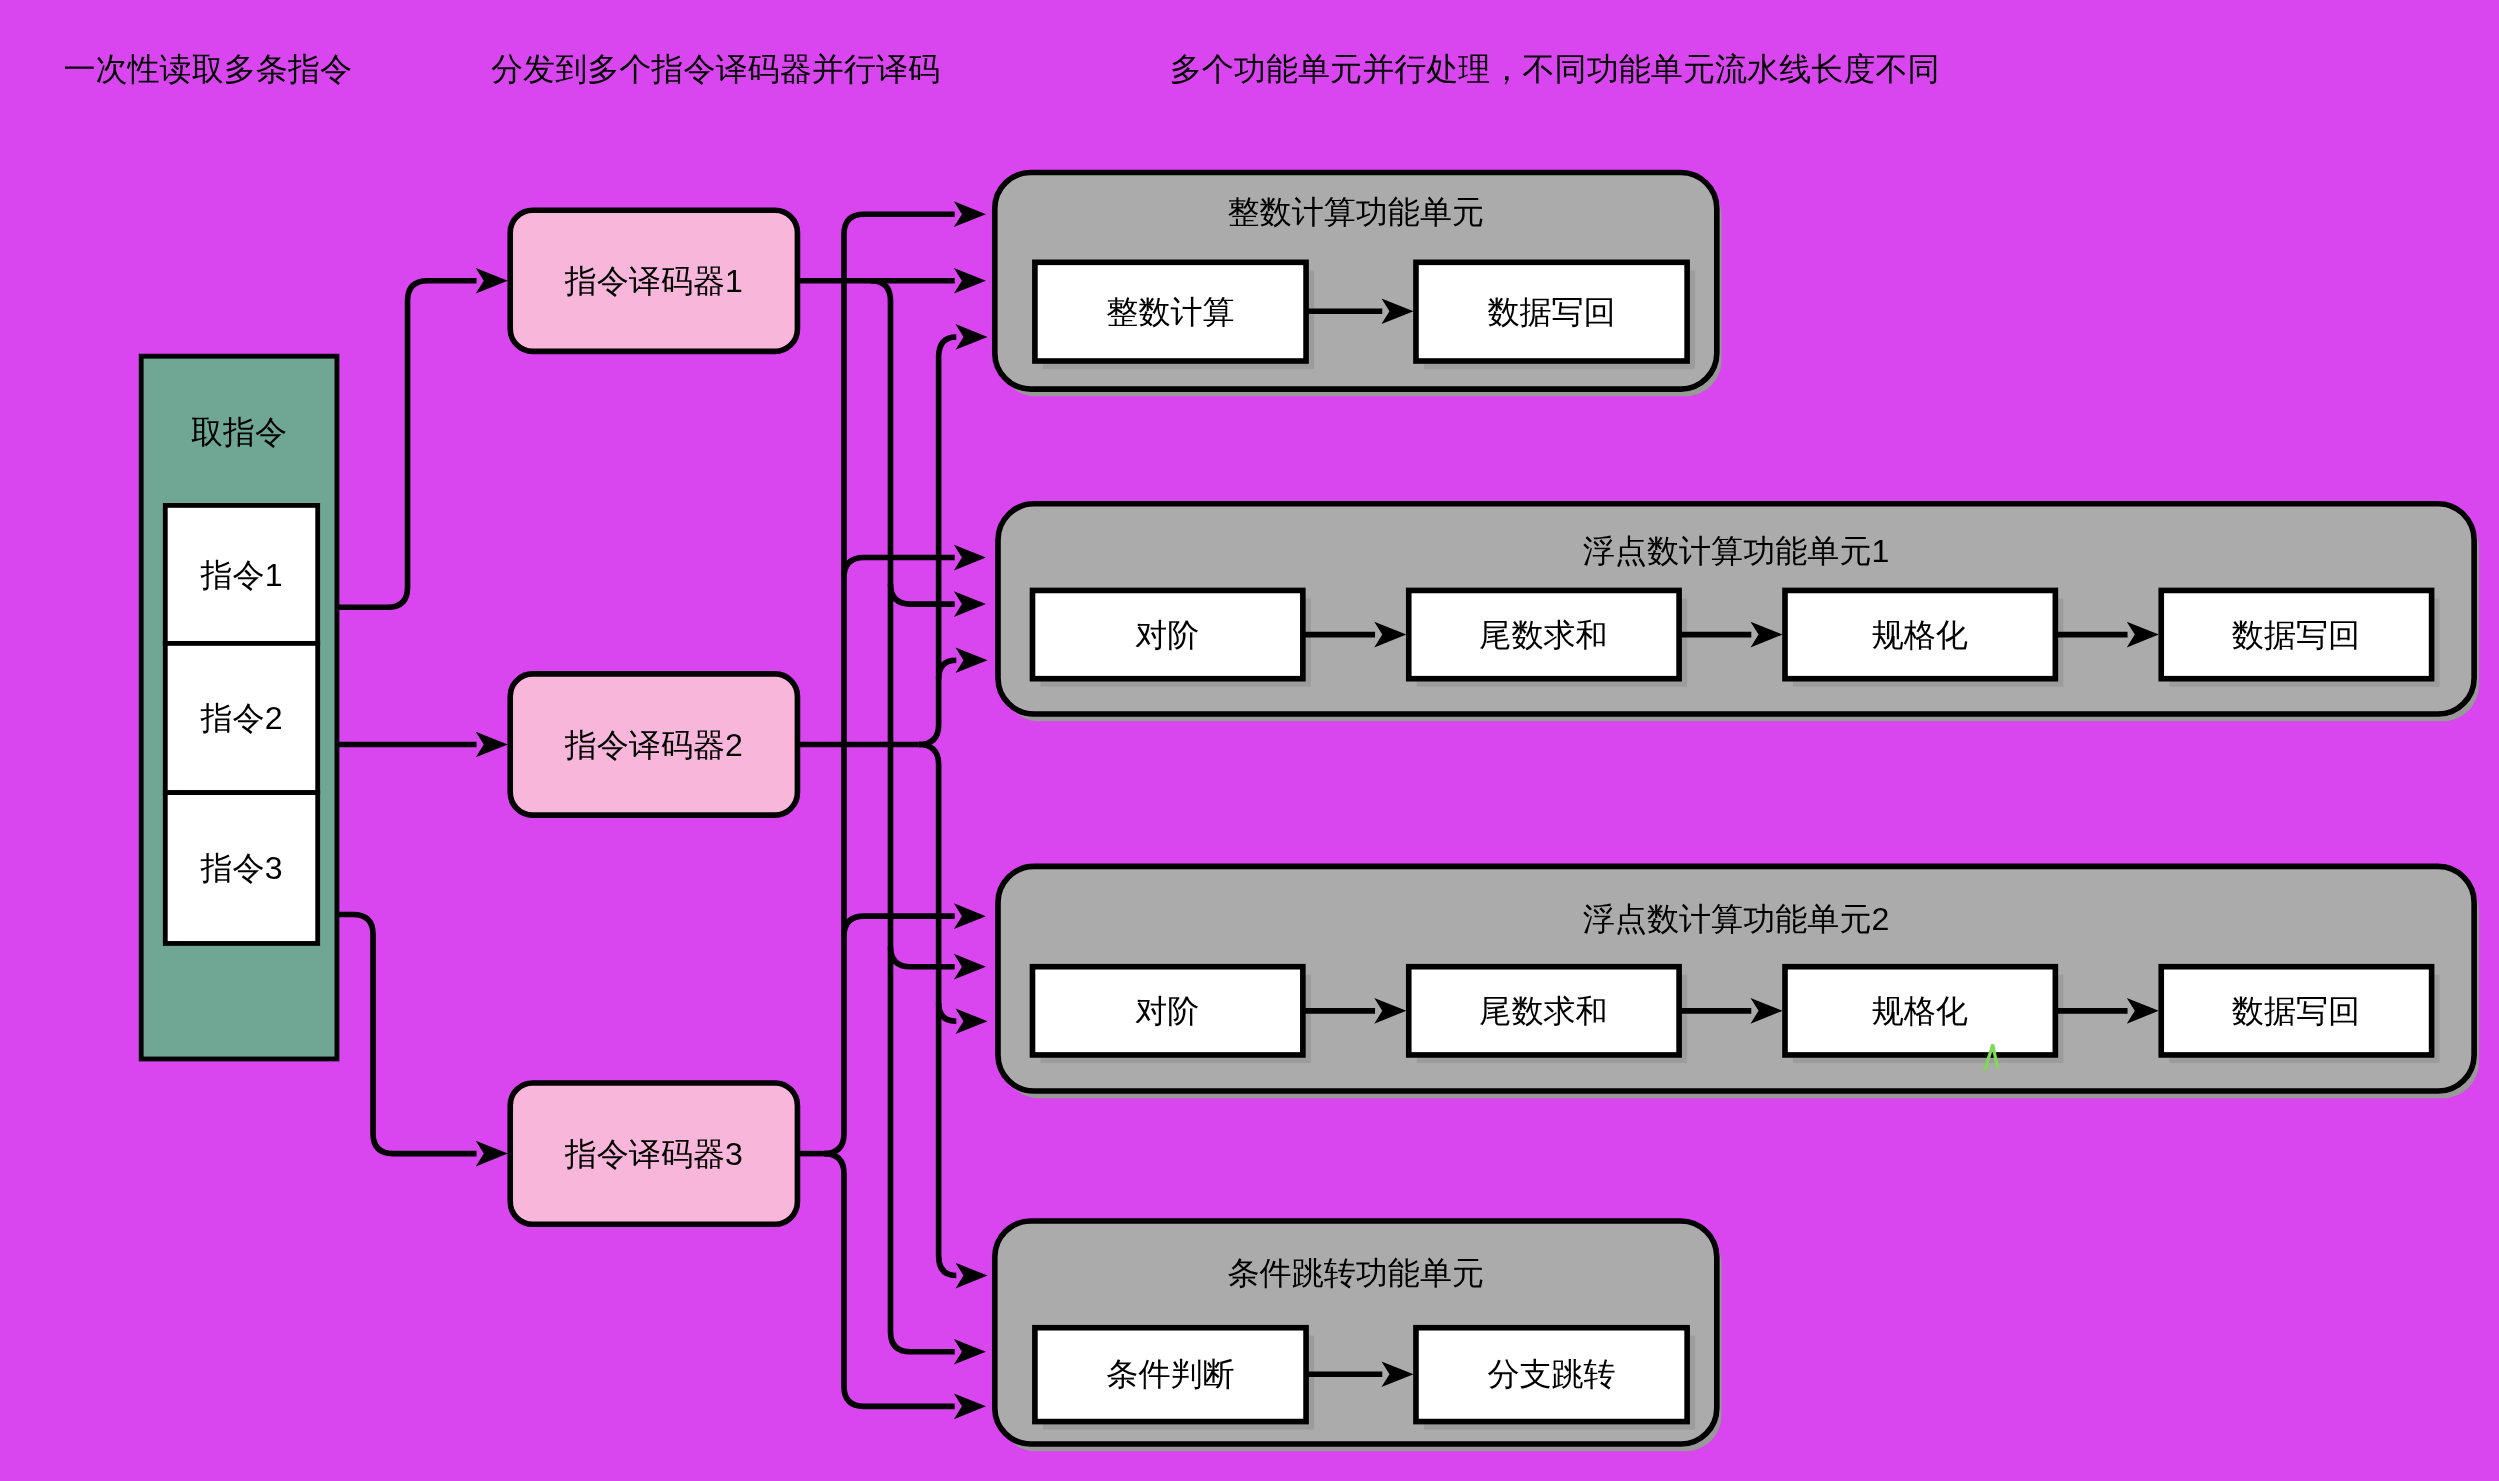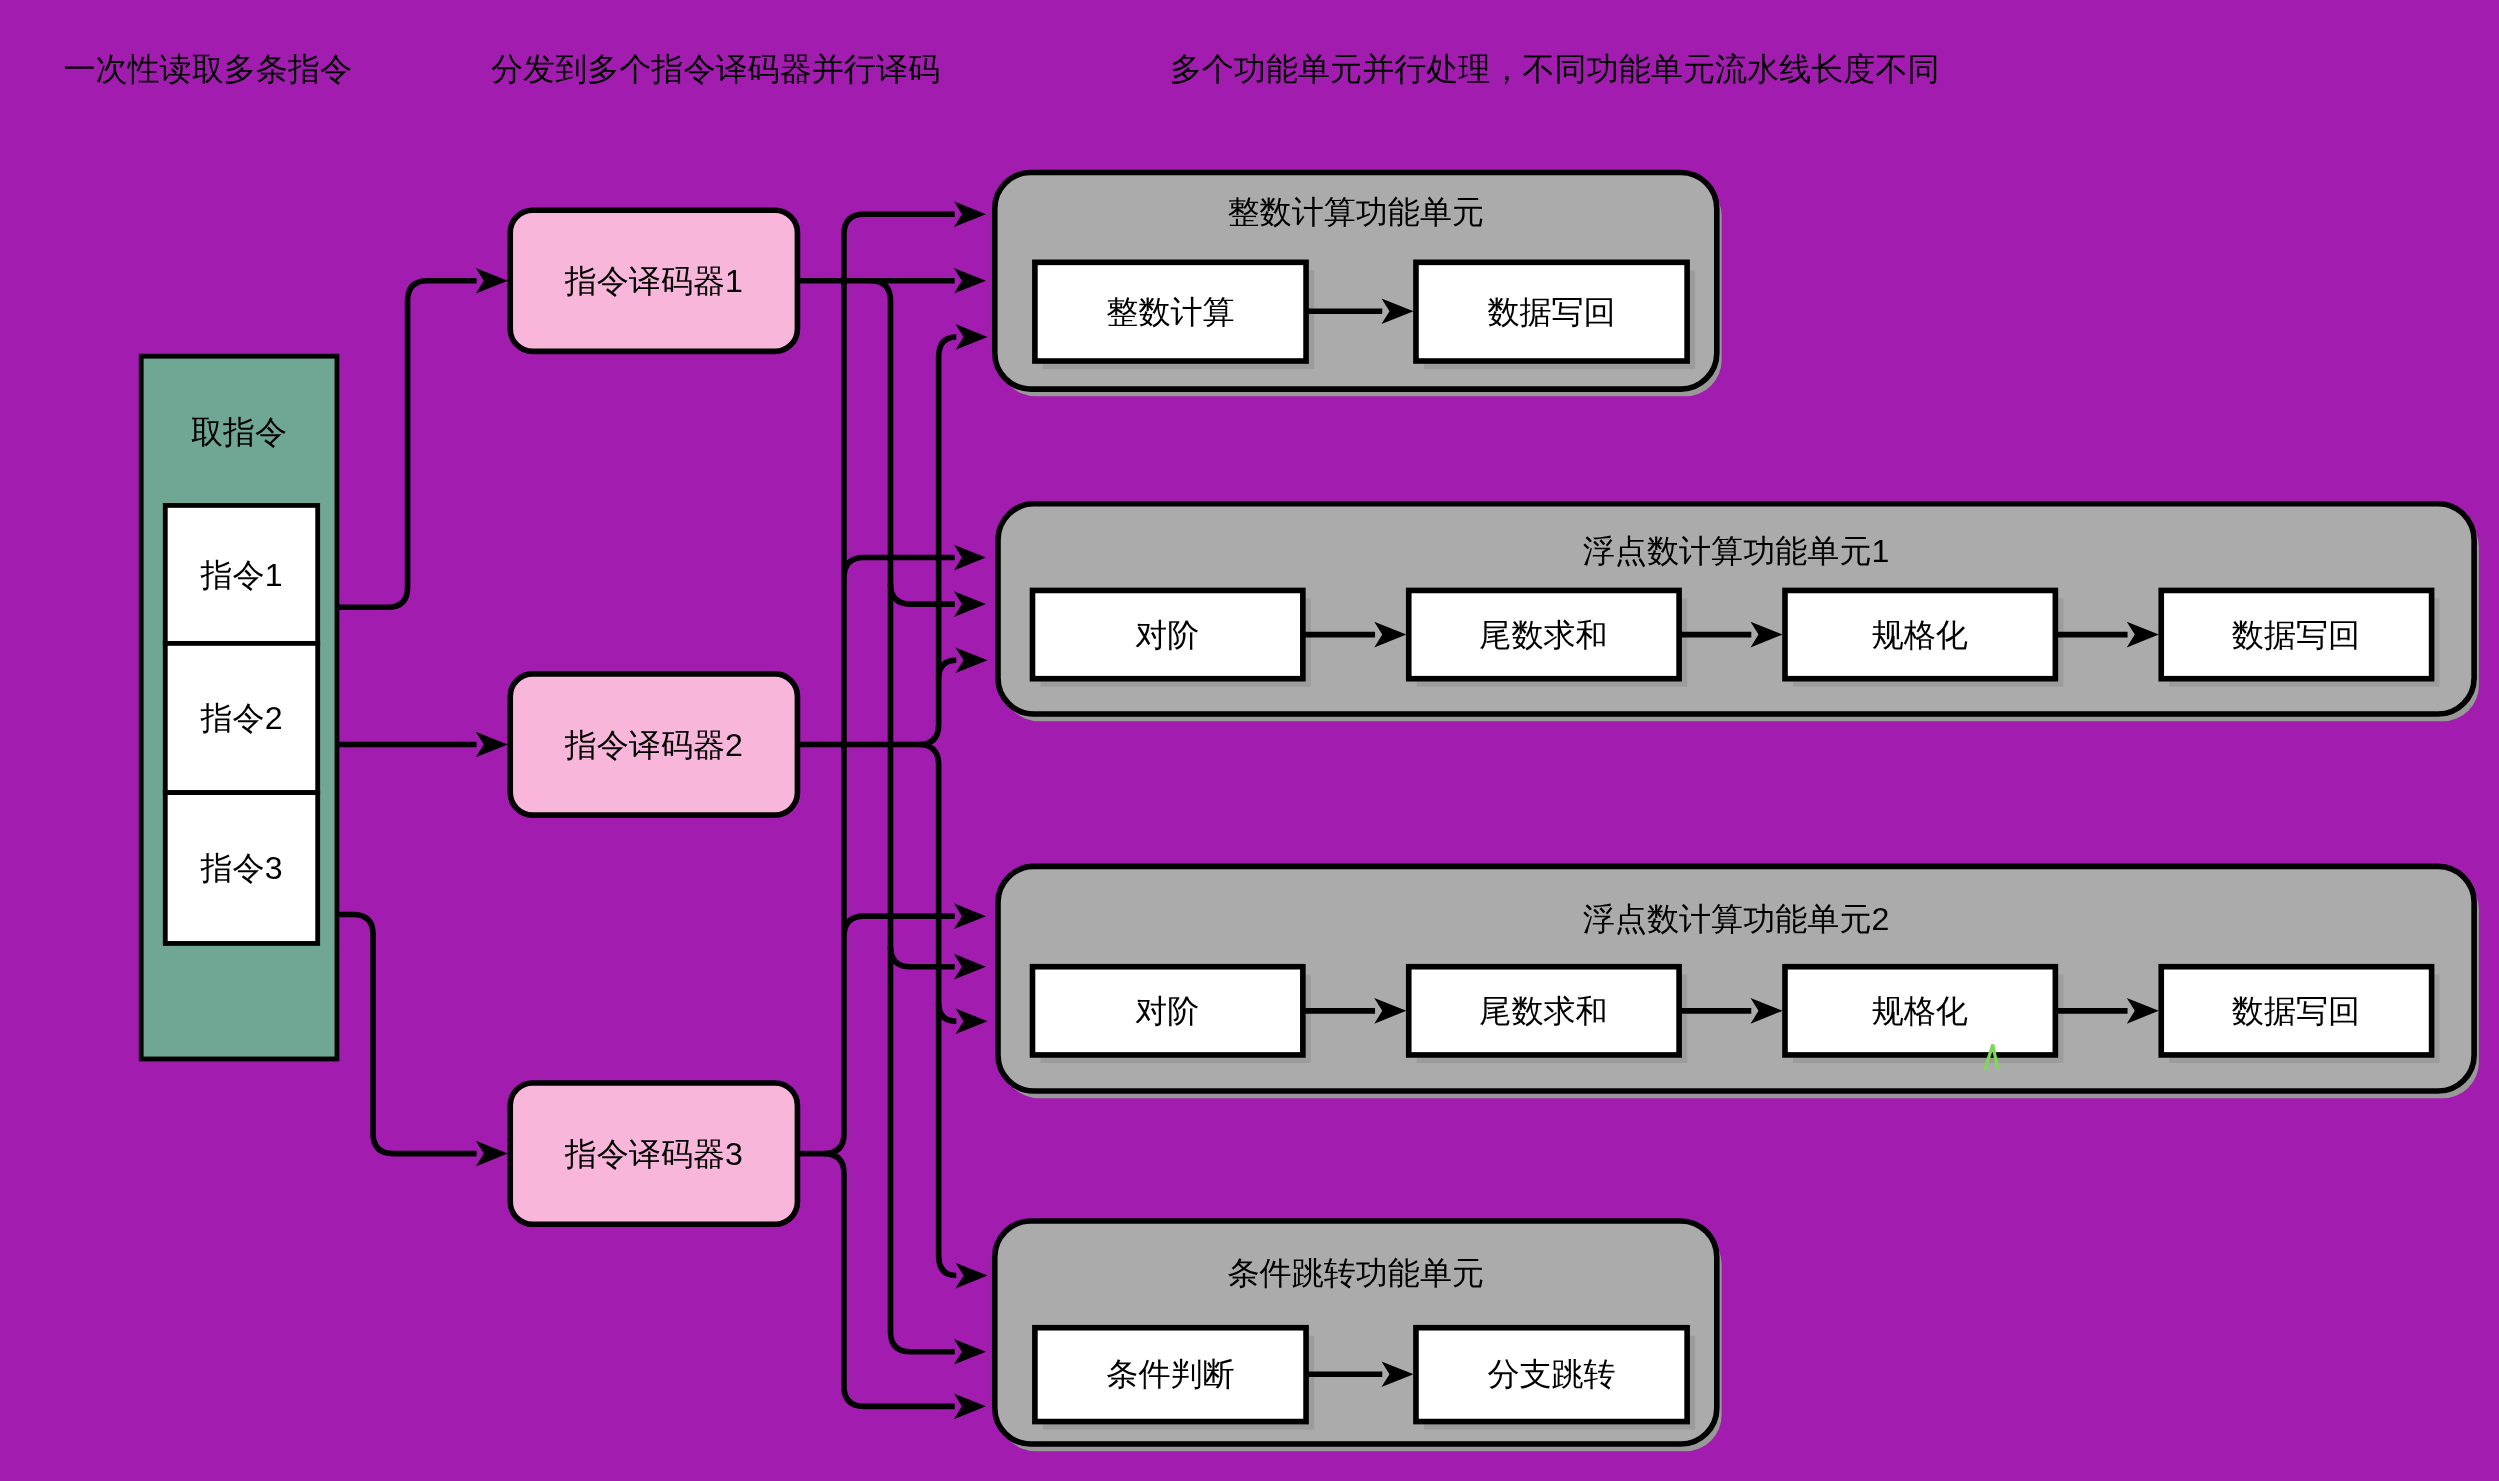--- a/index.html
+++ b/index.html
@@ -1,16 +1,16 @@
 <!DOCTYPE html>
 <html style="font-size:13px"><head>
 <meta charset="utf-8">
 <style>
   html,body{margin:0;padding:0;background:#ffffff;}
-  .canvas{width:100%;background:#a21caf;}
+  .canvas{width:100%;background:#d946ef;}
   svg{display:block;width:100%;height:auto;}
   text{font-family:"Liberation Sans",sans-serif;fill:#000000;}
   .t{font-size:40px;}
   .ann{font-size:40px;}
   .title{font-size:40px;}
   .ln{stroke:#000000;stroke-width:7;fill:none;}
   .boxline{stroke:#000000;stroke-width:7;}
   .boxline6{stroke:#000000;stroke-width:6;}
   .noline{stroke:none;}
 </style>

